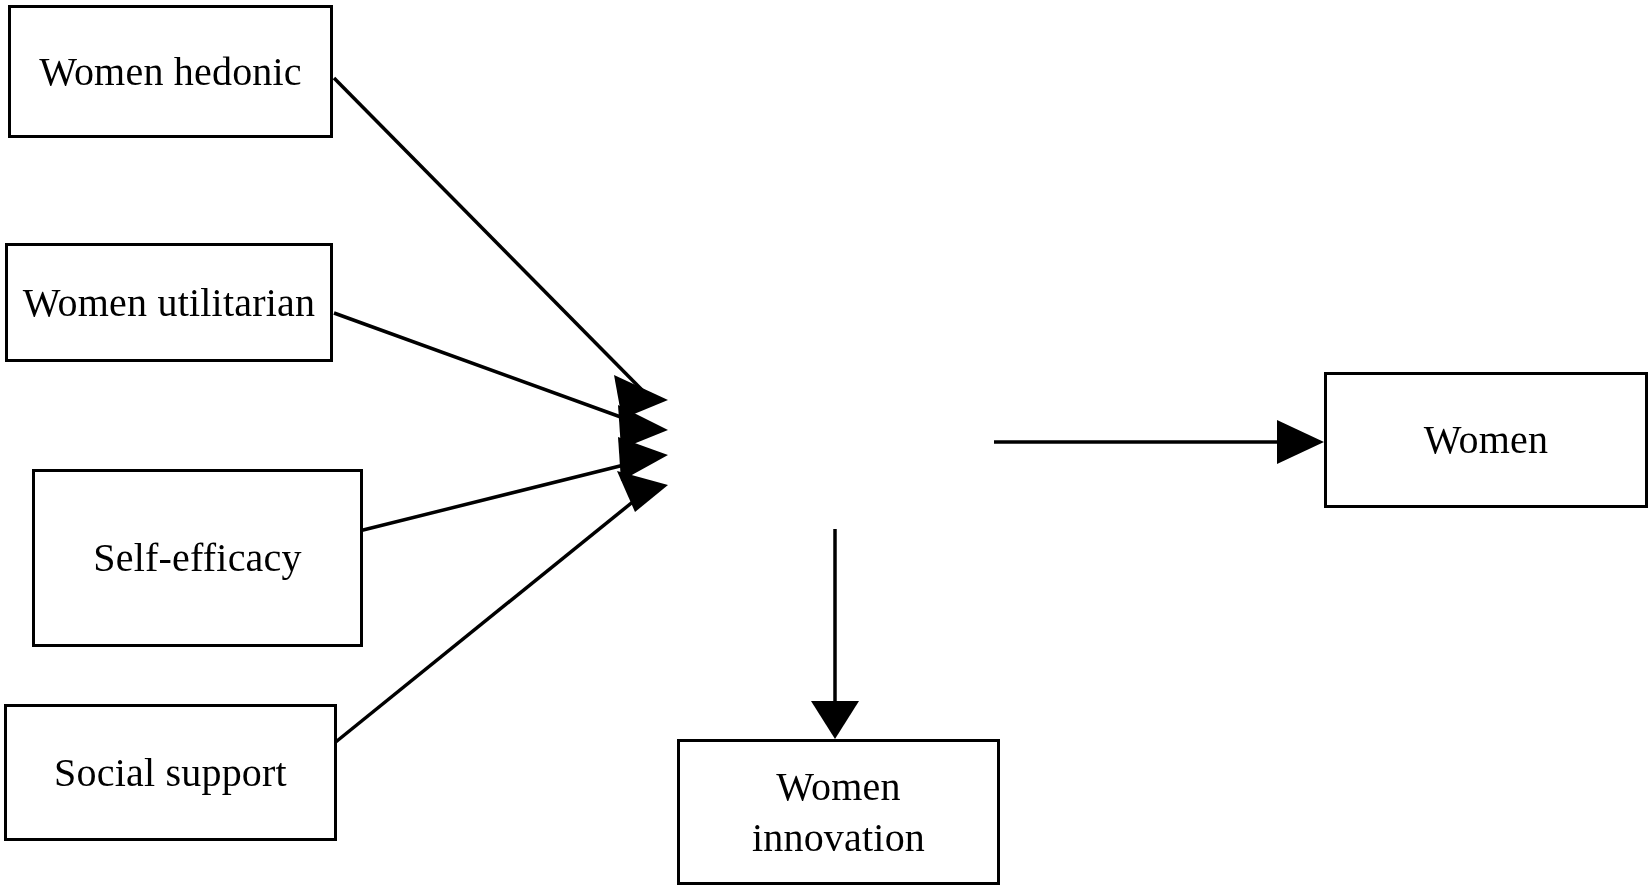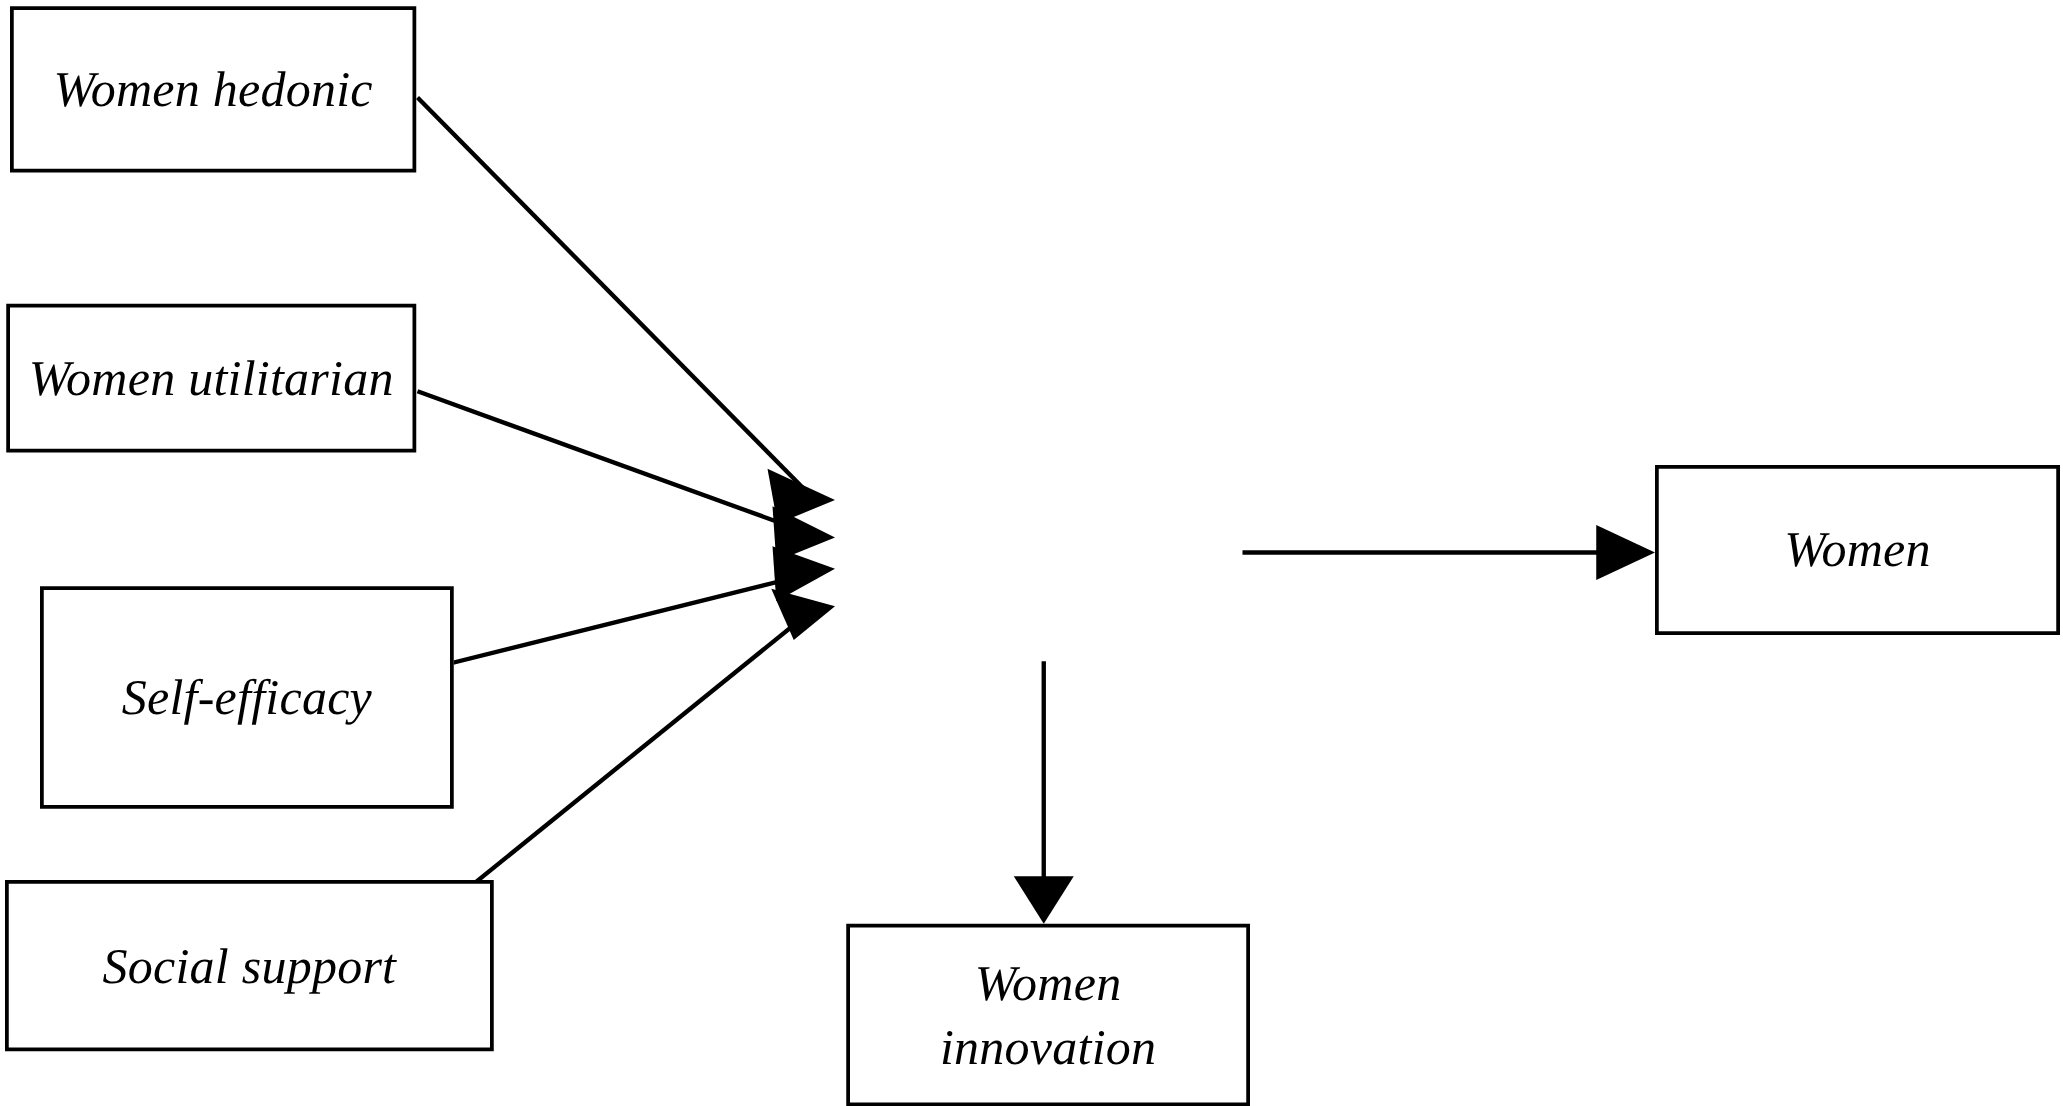--- a/index.html
+++ b/index.html
@@ -28,36 +28,35 @@
   .node-box {
     position: absolute;
     box-sizing: border-box;
     border: 3px solid #000000;
     background: #ffffff;
     display: flex;
     align-items: center;
     justify-content: center;
     text-align: center;
     z-index: 2;
-    font-style: italic;
   }
   .node-label {
     font-family: "Liberation Serif", "DejaVu Serif", serif;
     font-size: 40px;
     line-height: 1.28;
     color: #000000;
     letter-spacing: 0.2px;
     white-space: pre-line;
     padding: 0 6px;
   }
   
   #node-women-hedonic   { left: 8px;    top: 5px;   width: 325px; height: 133px; }
   #node-women-utilitarian { left: 5px;  top: 243px; width: 328px; height: 119px; }
   #node-self-efficacy   { left: 0px;    top: 469px; width: 331px; height: 178px; margin-left: 32px; }
-  #node-social-support  { left: 4px;    top: 704px; width: 391px; height: 137px; }
+  #node-social-support  { left: 4px;    top: 704px; width: 333px; height: 137px; }
   #node-social-commerce { left: 667px;  top: 349px; width: 327px; height: 180px; }
   #node-women           { left: 1324px; top: 372px; width: 324px; height: 136px; }
   #node-women-innovation{ left: 677px;  top: 739px; width: 323px; height: 146px; }
 </style>
 </head>
 <body>
 
 <div id="diagram-canvas">
 
   <svg id="connector-layer" viewBox="0 0 1650 885" width="1650" height="885" xmlns="http://www.w3.org/2000/svg">

